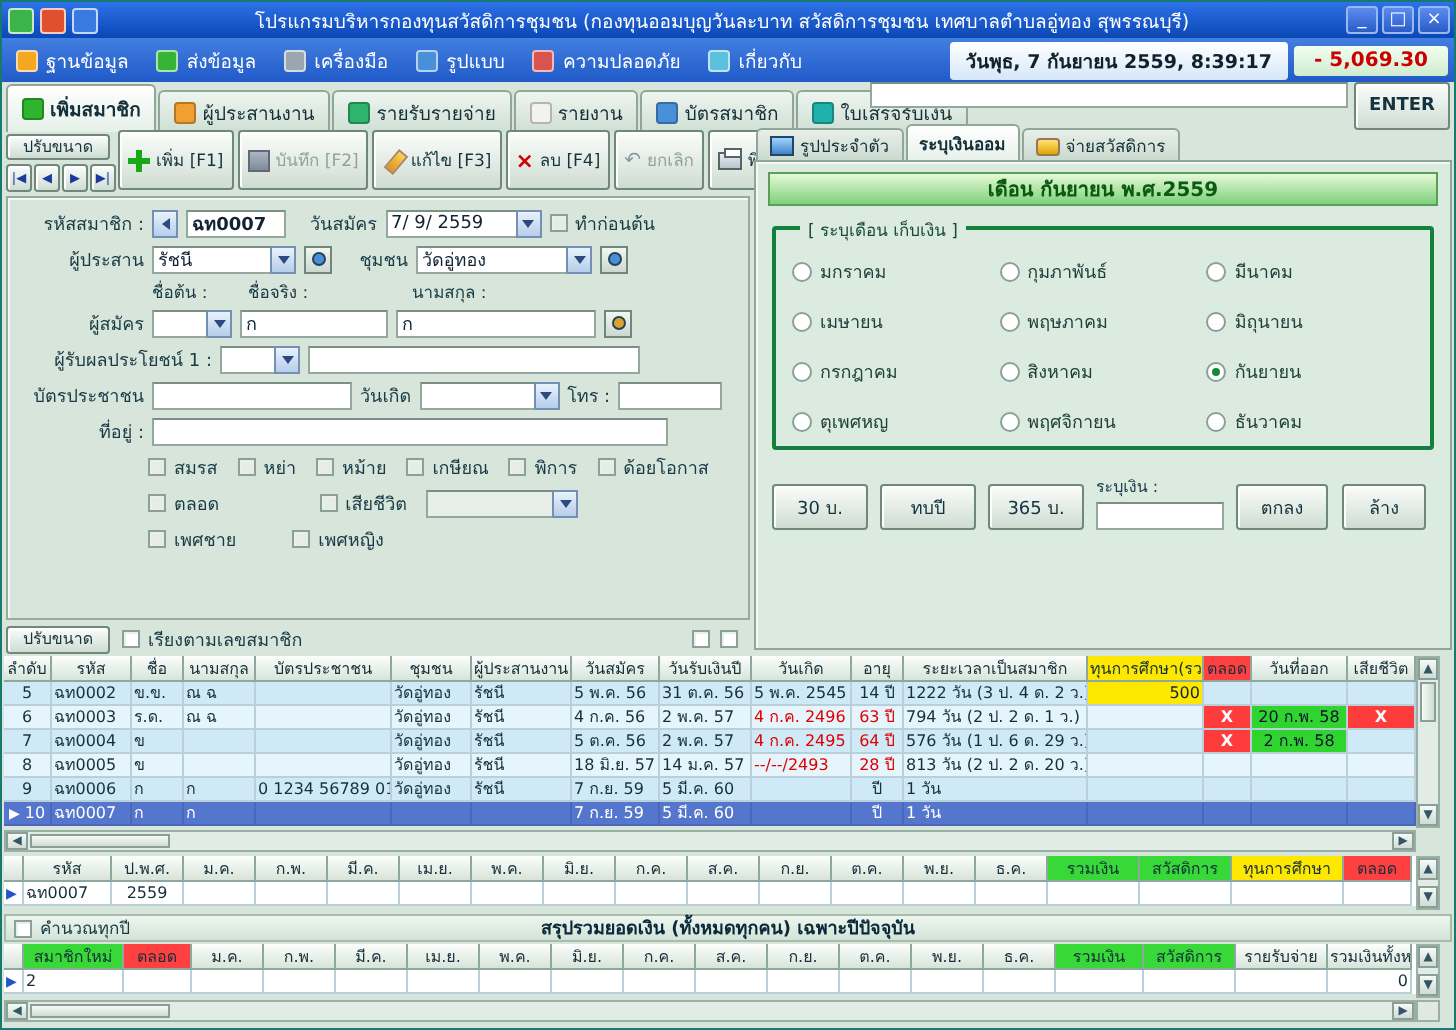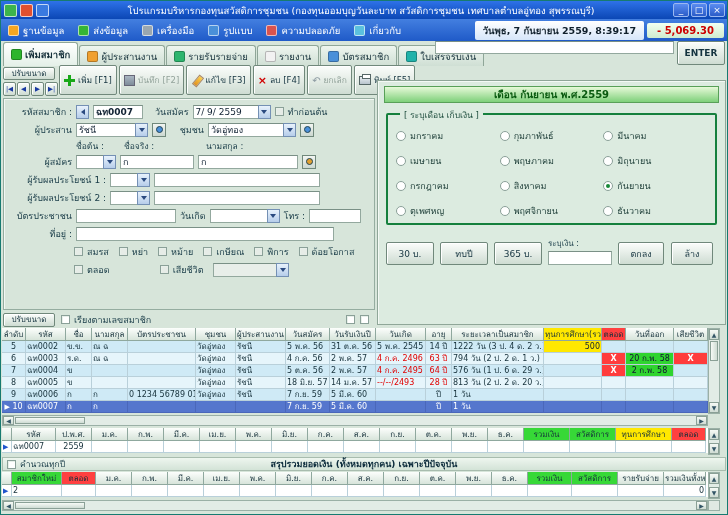--- a/index.html
+++ b/index.html
@@ -222,20 +222,33 @@
     <button class="b3 tbb dim">
         <i class="i-undo">↶</i>
         <span>ยกเลิก</span>
       </button>
     <button class="b3 tbb">
         <i class="i-print"></i>
         <span>พิมพ์ [F5]</span>
       </button>
   </div>
 
+  <div id="paneltabs" class="abs">
+    <div class="ptab">
+        <i class="i-photo"></i>
+        <span>รูปประจำตัว</span>
+      </div>
+    <div class="ptab active">
+        <span>ระบุเงินออม</span>
+      </div>
+    <div class="ptab">
+        <i class="i-money"></i>
+        <span>จ่ายสวัสดิการ</span>
+      </div>
+  </div>
 
   <div id="rpanel" class="abs">
     <div class="phead">เดือน กันยายน พ.ศ.2559</div>
     <div class="fieldset">
       <span class="legend">[ ระบุเดือน เก็บเงิน ]</span>
       <div class="radios">
         <label class="ritem">
             <span class="rd"></span>
             <span>มกราคม</span>
           </label>
@@ -349,28 +362,20 @@
     </div>
     <div class="frow">
       <span class="lb rlab" style="width:96px">ผู้รับผลประโยชน์ 1 :</span>
       <span class="cmb" style="width:40px">
           <span class="fld"></span>
           <span class="arr"></span>
         </span>
       <input class="fld" style="width: 166px;" value="">
     </div>
     <div class="frow">
-      <span class="lb rlab" style="width:96px">ผู้รับผลประโยชน์ 2 :</span>
-      <span class="cmb" style="width:40px">
-          <span class="fld"></span>
-          <span class="arr"></span>
-        </span>
-      <input class="fld" style="width: 166px;" value="">
-    </div>
-    <div class="frow">
       <span class="lb rlab" style="width:62px">บัตรประชาชน</span>
       <input class="fld" style="width: 100px;" value="">
       <span class="lb">วันเกิด</span>
       <span class="cmb" style="width:70px">
           <span class="fld"></span>
           <span class="arr"></span>
         </span>
       <span class="lb">โทร :</span>
       <input class="fld" style="width: 52px;" value="">
     </div>
@@ -412,20 +417,31 @@
           <span class="lb dim">ตลอด</span>
         </label>
       <label class="ritem" style="margin-left:40px">
           <span class="cb dis"></span>
           <span class="lb dim">เสียชีวิต</span>
         </label>
       <span class="cmb" style="width:76px">
           <span class="fld" style="background:#e8eee9"></span>
           <span class="arr"></span>
         </span>
+    </div>
+    <div class="frow" style="gap:10px">
+      <span style="width:54px"></span>
+      <label class="ritem">
+          <span class="cb dis"></span>
+          <span class="lb dim">เพศชาย</span>
+        </label>
+      <label class="ritem" style="margin-left:18px">
+          <span class="cb dis"></span>
+          <span class="lb dim">เพศหญิง</span>
+        </label>
     </div>
   </div>
 
   <div id="formfoot" class="abs">
     <button class="b3" style="width:52px;height:14px;font-size:8px">ปรับขนาด</button>
     <label class="ritem">
         <span class="cb"></span>
         <span class="lb">เรียงตามเลขสมาชิก</span>
       </label>
     <span style="margin-left:auto;display:flex;gap:5px;padding-right:6px">

